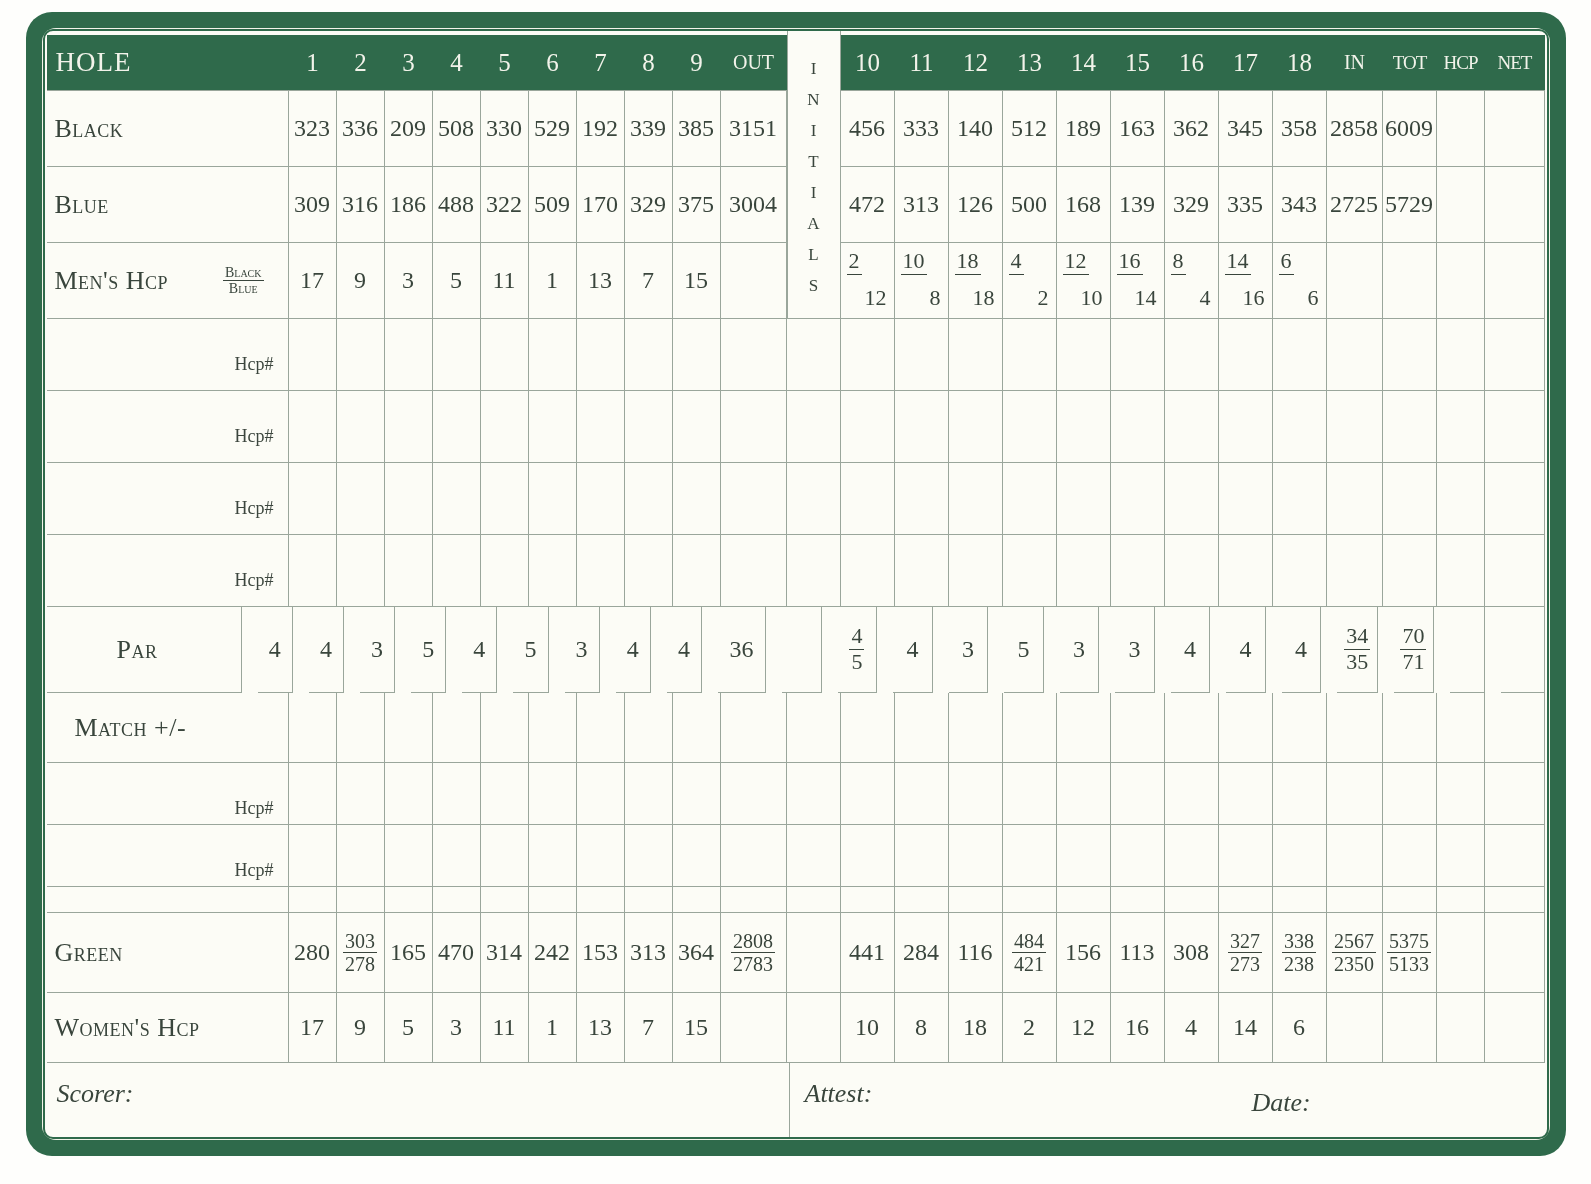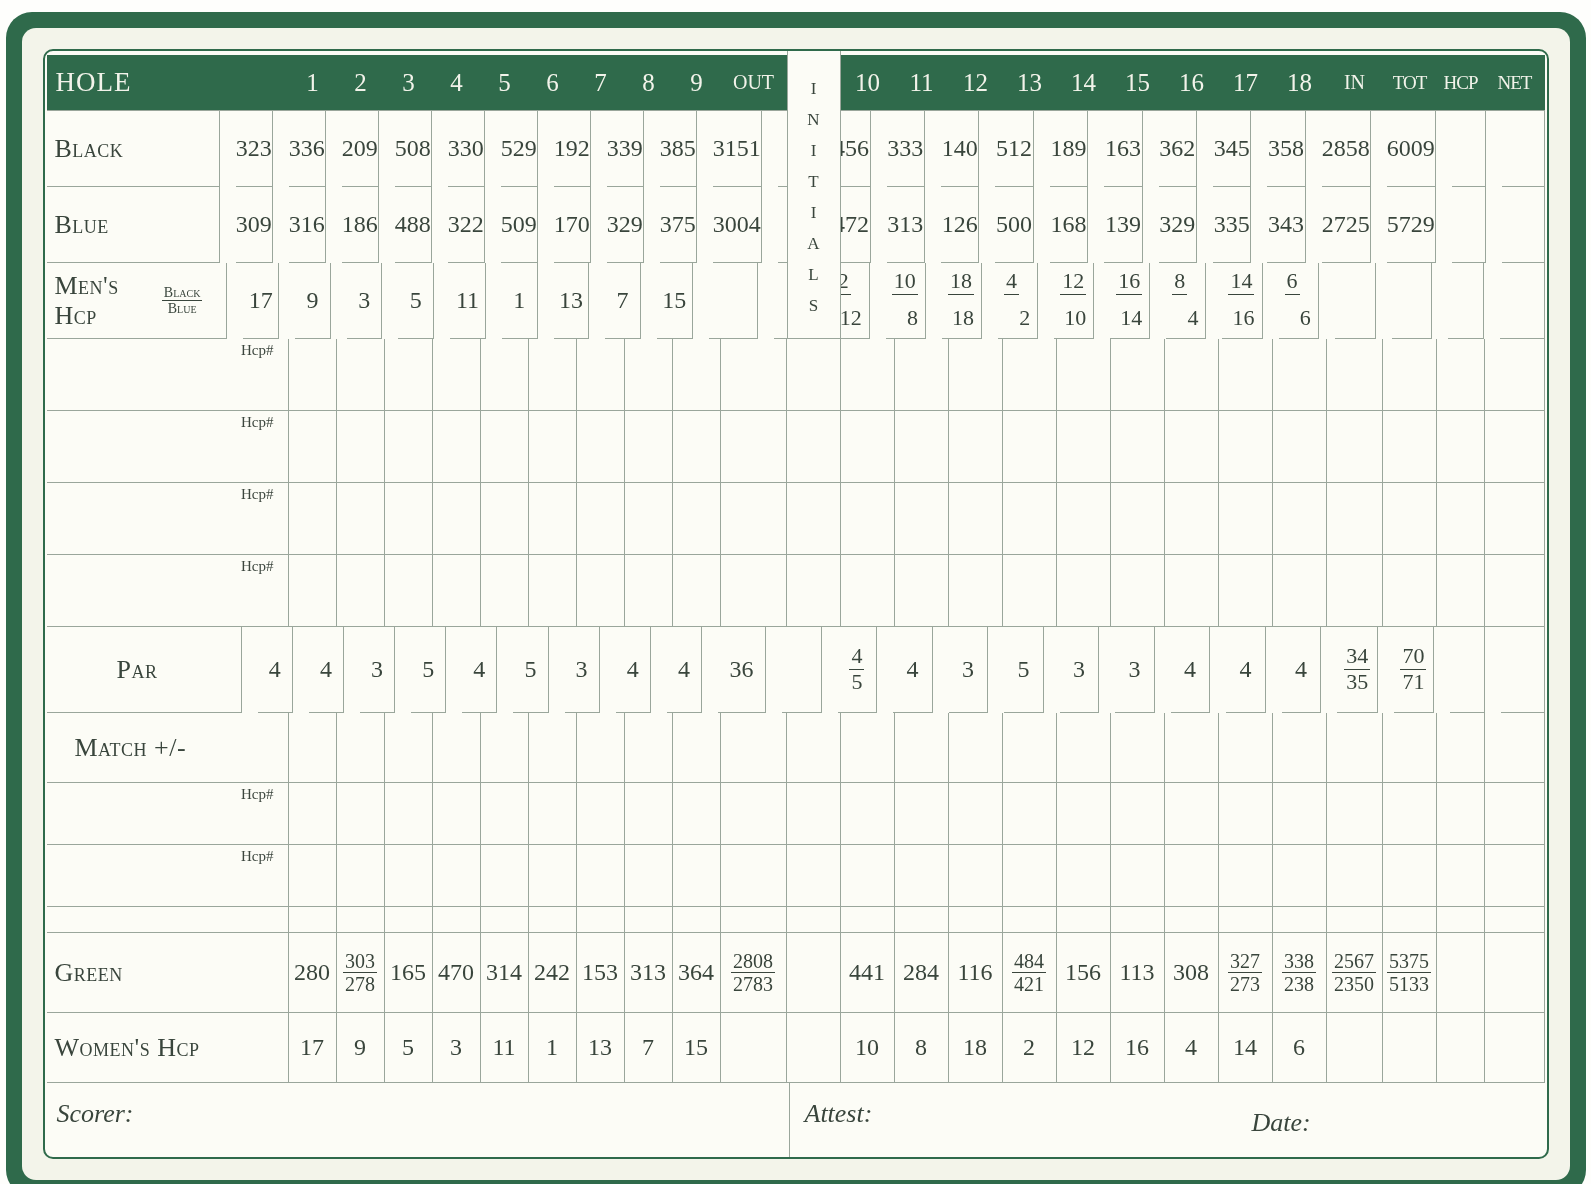--- a/index.html
+++ b/index.html
@@ -18,21 +18,21 @@
   .page{padding:12px 0;display:flex;justify-content:center;}
   .card-frame{
     background:var(--green);
     border-radius:26px;
     padding:16px;
     display:inline-block;
   }
   .card-white{
     background:#f3f4ea;
     border-radius:14px;
-    padding:21px;
+    padding:1px;
   }
   .card-inner{
     border:2px solid var(--green);
     border-radius:10px;
     background:var(--paper);
     padding:4px 2px 0 2px;
     position:relative;
     width:1506px;
   }
   #grid{width:1498px;}
@@ -44,21 +44,21 @@
   .c-out{width:66px;}
   .c-init{width:54px;}
   .c-b{width:54px;}
   .c-in{width:56px;text-align:right;}
   .c-tot{width:54px;}
   .c-hcp{width:48px;}
   .c-net{width:60px;}
 
   
   .row-header{height:56px;}
-  .row-black,.row-blue,.row-mens-hcp{height:76px;gap:16px;}
+  .row-black,.row-blue,.row-mens-hcp{height:76px;}
   .row-hcp-1,.row-hcp-2,.row-hcp-3,.row-hcp-4{height:72px;}
   .row-par{height:86px;gap:16px;}
   .row-match{height:70px;}
   .row-hcp-5,.row-hcp-6{height:62px;}
   .row-spacer{height:26px;}
   .row-green{height:80px;}
   .row-womens-hcp{height:70px;}
 
   
   .hcell{
@@ -79,21 +79,21 @@
     display:flex;align-items:center;justify-content:center;
     font-size:24px;
     position:relative;
   }
   .label-cell{justify-content:flex-start;}
   .lab{font-variant:small-caps;font-size:26px;letter-spacing:.5px;}
   .style-name{padding-left:8px;}
   .style-par{padding-left:70px;}
   .style-match{padding-left:28px;}
   .style-hcp{justify-content:flex-end;align-items:flex-start;padding:3px 14px 0 0;}
-  .hcp-label{font-size:15px;color:#3c463e;}
+  .hcp-label{font-size:18px;color:#3c463e;margin-top:32px;}
 
   .mini-stack{
     margin-left:auto;margin-right:24px;
     display:flex;flex-direction:column;align-items:center;
     font-variant:small-caps;font-size:14px;line-height:1.1;
   }
   .mini-stack .st-t{border-bottom:1.5px solid var(--ink);padding:0 2px;}
 
   .stack{display:flex;flex-direction:column;align-items:center;font-size:20px;line-height:1.12;}
   .stack .st-t{border-bottom:1.5px solid var(--ink);padding:0 2px;}

